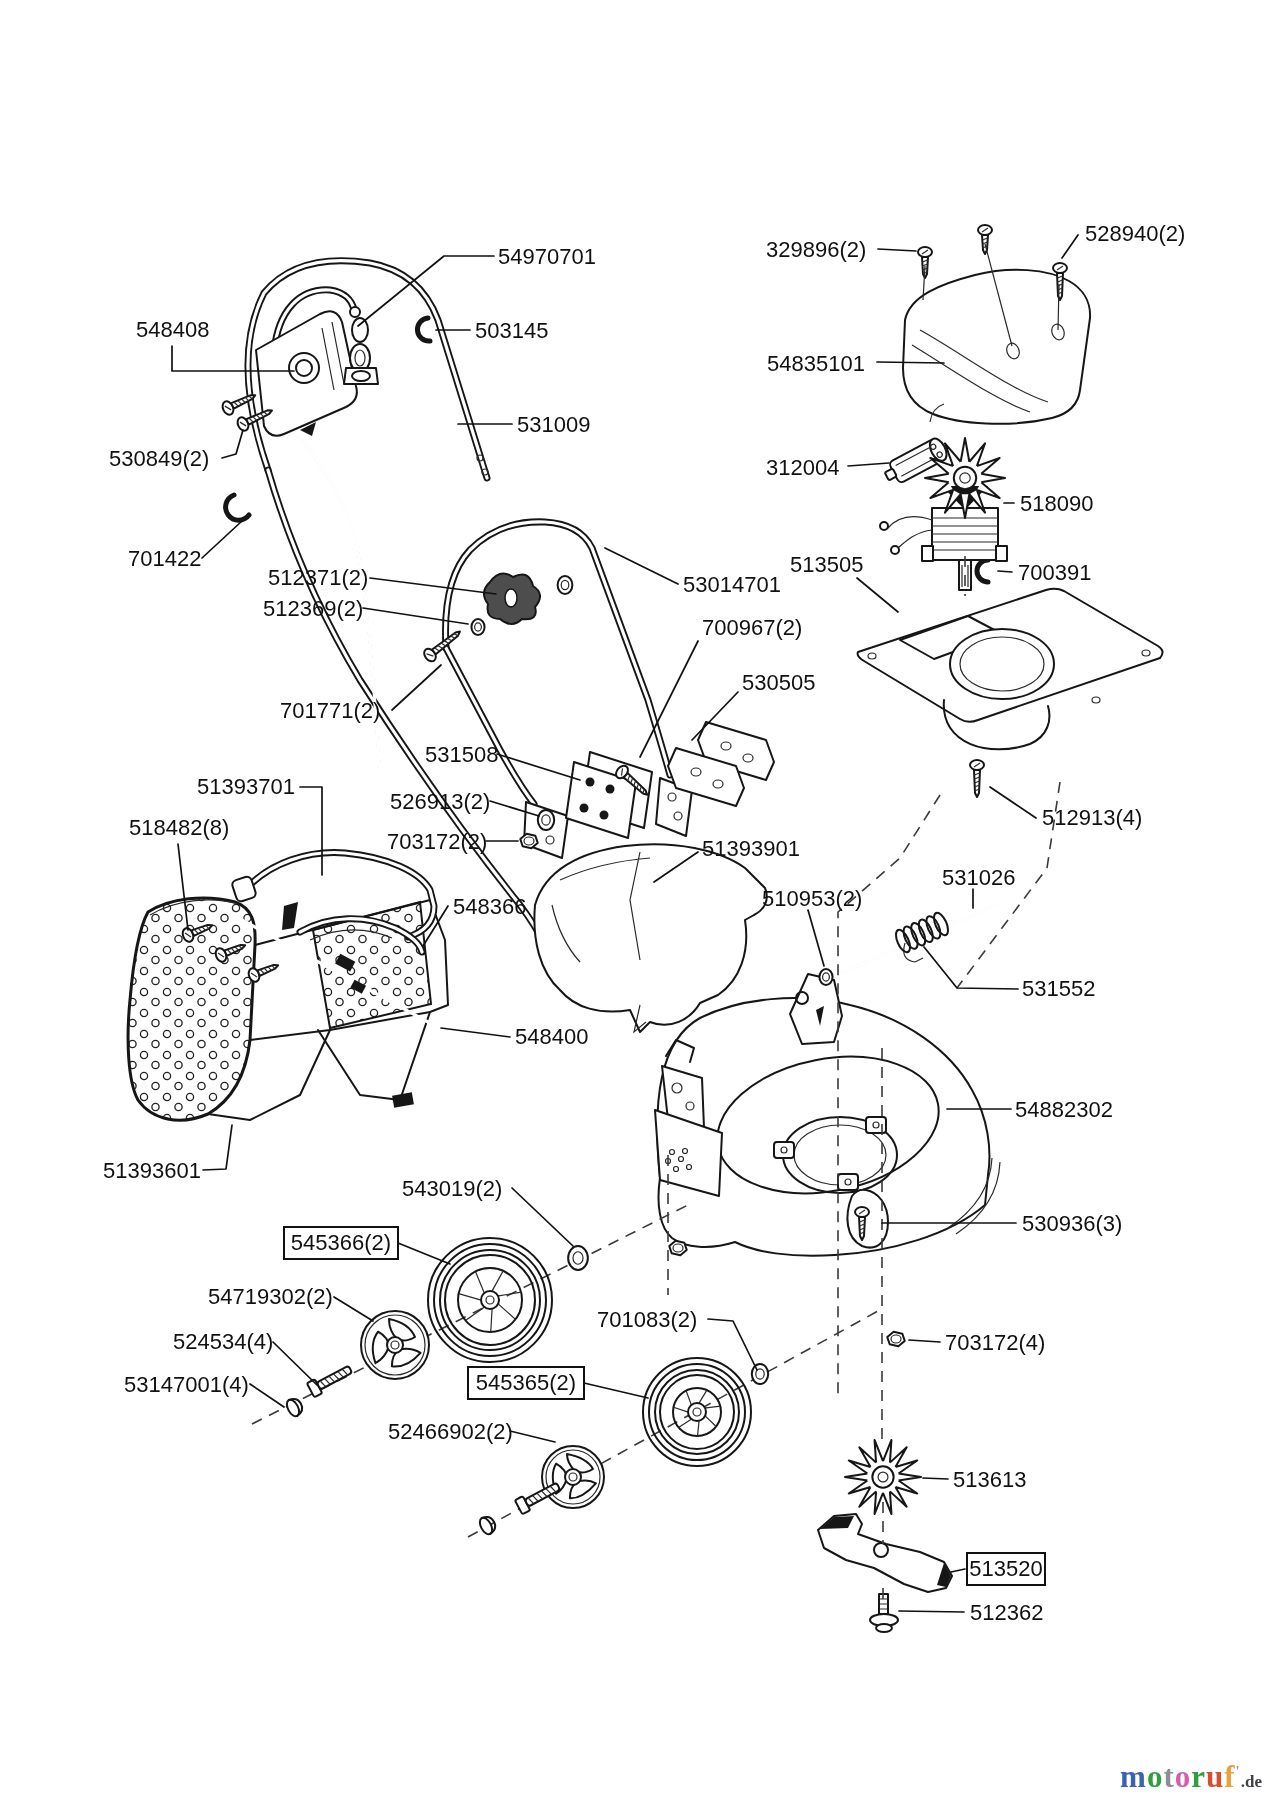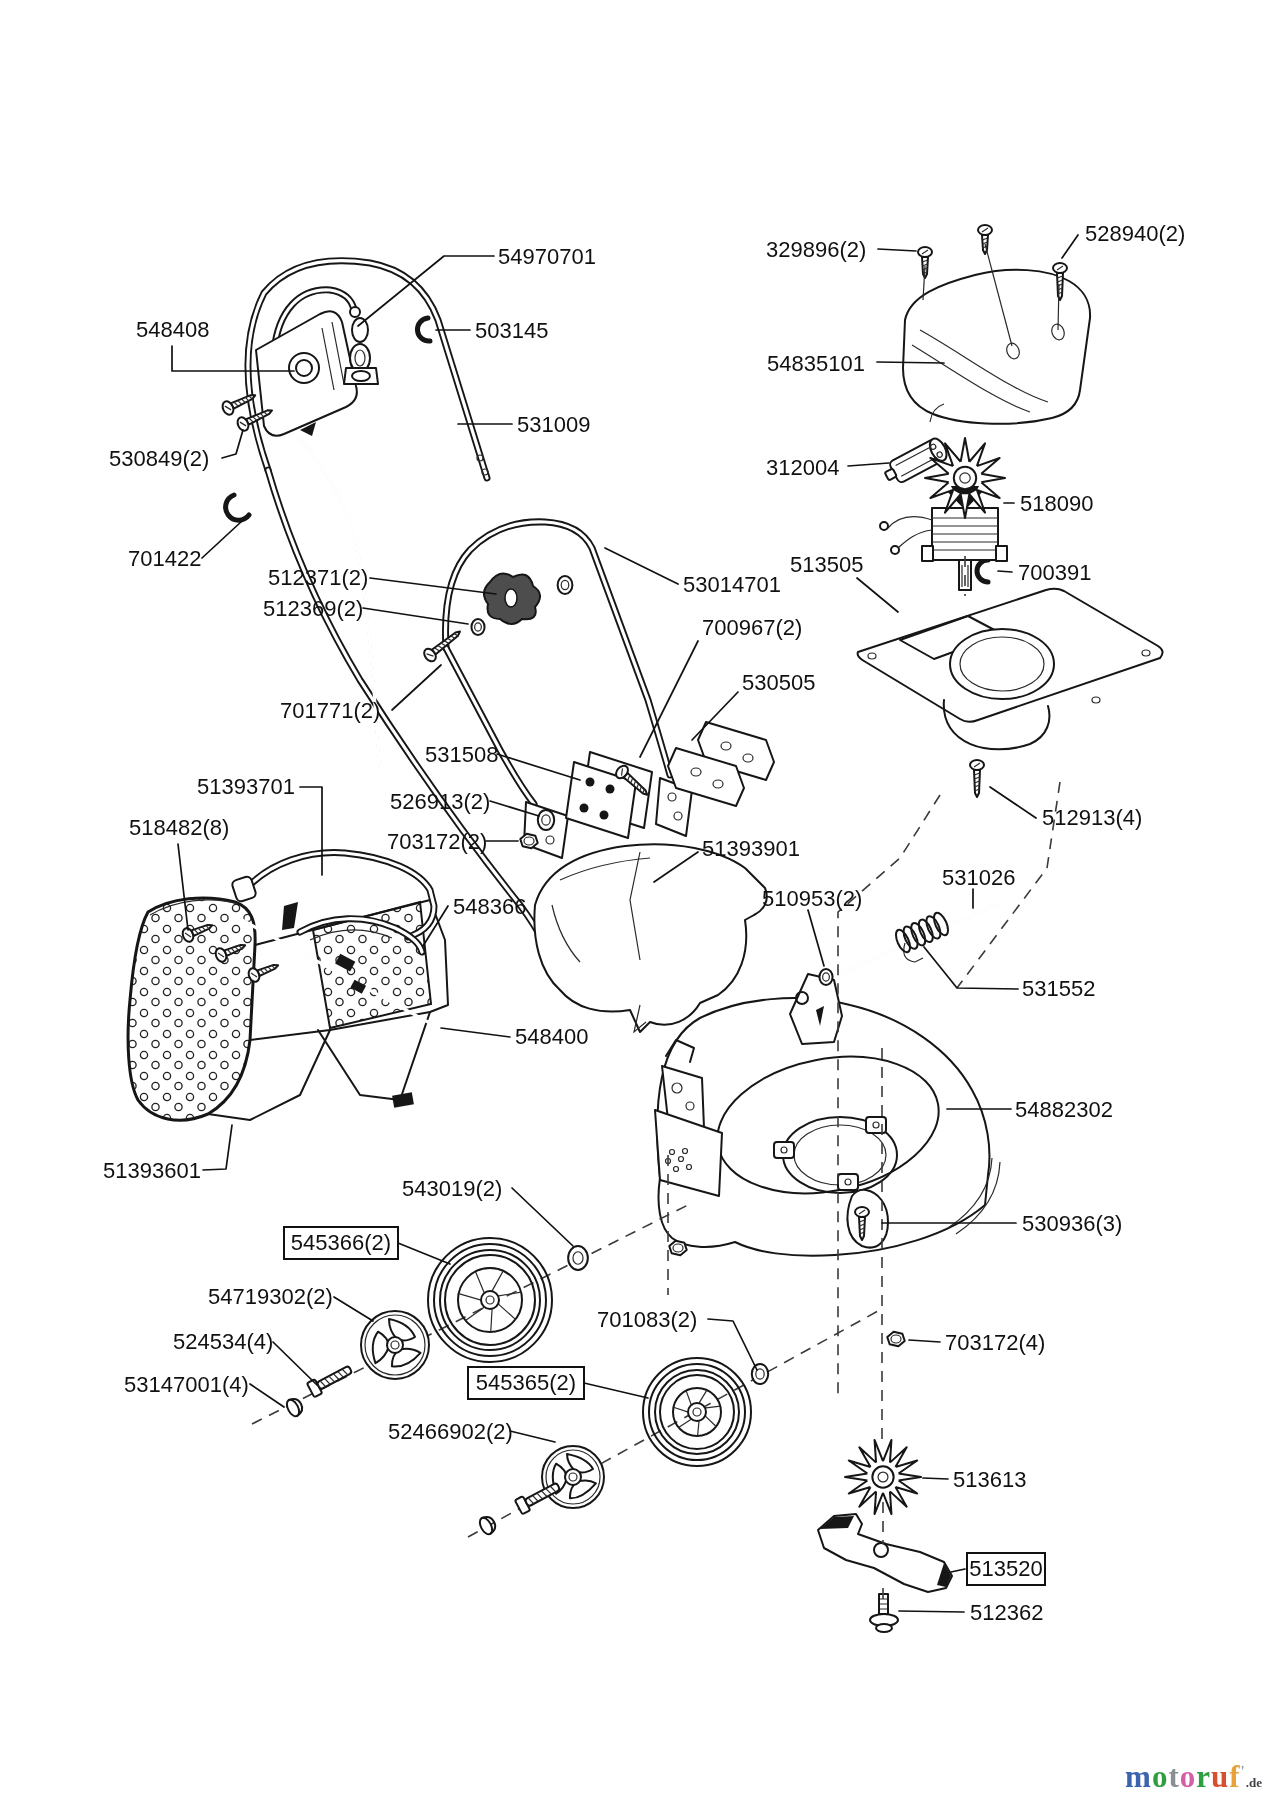--- a/index.html
+++ b/index.html
@@ -11,21 +11,21 @@
   .fillw{fill:#ffffff;stroke:#161616;stroke-width:2;stroke-linejoin:round}
   .dk{fill:#161616;stroke:none}
   .tube{stroke:#161616;stroke-width:7;fill:none;stroke-linecap:round;stroke-linejoin:round}
   .tubecore{stroke:#ffffff;stroke-width:3.2;fill:none;stroke-linecap:round;stroke-linejoin:round}
   .lead{stroke:#111;stroke-width:1.7;fill:none;stroke-linecap:round;stroke-linejoin:round}
   .dash{stroke:#3a3a3a;stroke-width:1.6;fill:none;stroke-dasharray:11 8}
   .lbl{font-family:"Liberation Sans",sans-serif;font-size:22px;fill:#111;}
   .perfface{fill:url(#perf);stroke:#161616;stroke-width:3;stroke-linejoin:round}
   #logo{position:absolute;right:10px;bottom:8px;font-family:"Liberation Serif",serif;
         font-weight:bold;font-size:31px;letter-spacing:1px;line-height:1}
-  #logo .de{font-size:13px;letter-spacing:0}
+  #logo .de{font-size:17px;letter-spacing:0}
   #logo .tick{font-size:15px;vertical-align:super}
 </style>
 </head>
 <body>
 
 <div id="stage">
 <svg id="art" width="1272" height="1800" viewBox="0 0 1272 1800">
   <defs>
     <pattern id="perf" width="23" height="21" patternUnits="userSpaceOnUse">
       <circle cx="6" cy="5" r="3.6" fill="none" stroke="#222" stroke-width="1.3"></circle>

